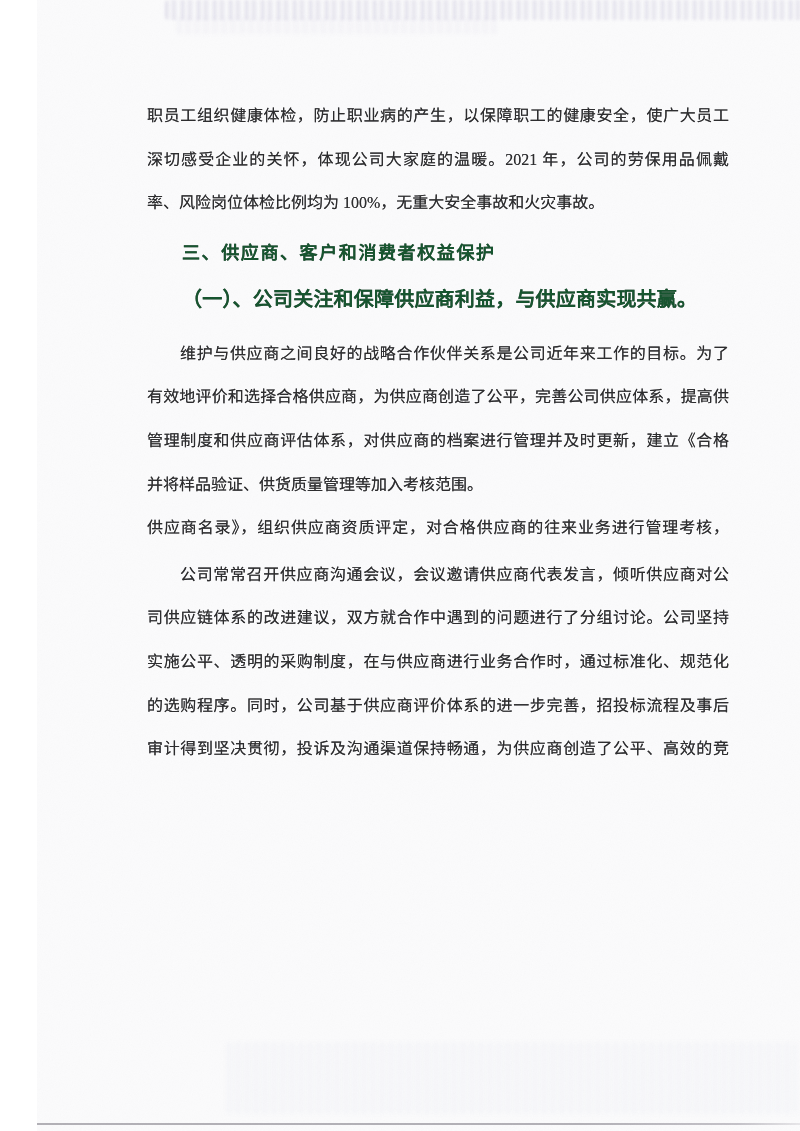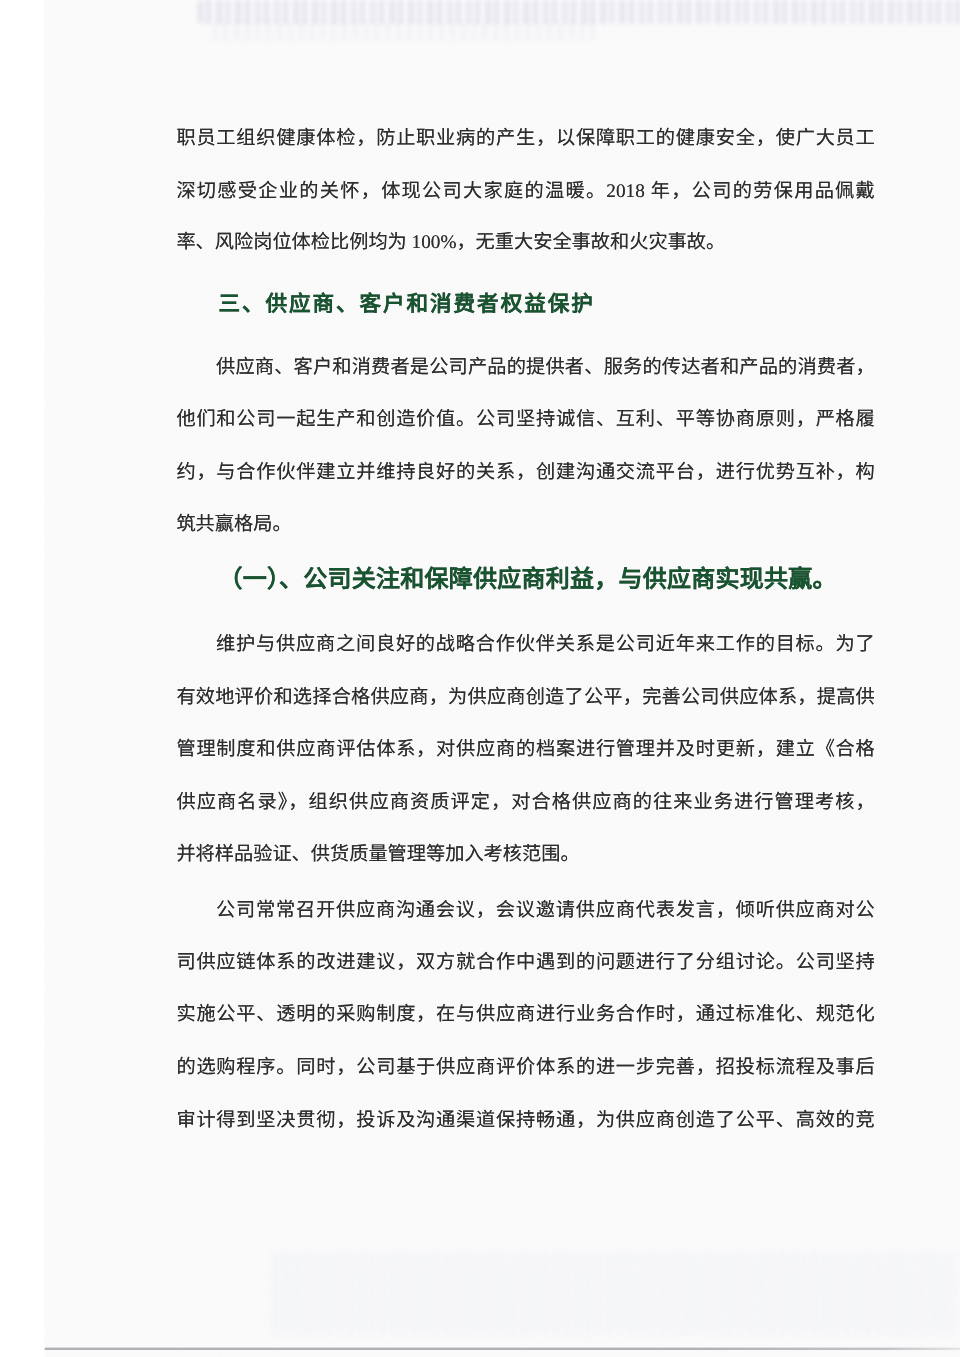--- a/index.html
+++ b/index.html
@@ -92,41 +92,35 @@
 <div class="page">
 
   <div class="bleed-top"></div>
   <div class="bleed-top-2"></div>
   <div class="bleed-bottom"></div>
 
   <div class="content">
 
     <div class="para p1">
       <div class="line">职员工组织健康体检，防止职业病的产生，以保障职工的健康安全，使广大员工</div>
-      <div class="line">深切感受企业的关怀，体现公司大家庭的温暖。2018 年，公司的劳保用品佩戴</div>
+      <div class="line">深切感受企业的关怀，体现公司大家庭的温暖。2021 年，公司的劳保用品佩戴</div>
       <div class="line no-j">率、风险岗位体检比例均为 100%，无重大安全事故和火灾事故。</div>
     </div>
 
     <div class="heading h1">三、供应商、客户和消费者权益保护</div>
 
-    <div class="para p2">
-      <div class="line ind">供应商、客户和消费者是公司产品的提供者、服务的传达者和产品的消费者，</div>
-      <div class="line">他们和公司一起生产和创造价值。公司坚持诚信、互利、平等协商原则，严格履</div>
-      <div class="line">约，与合作伙伴建立并维持良好的关系，创建沟通交流平台，进行优势互补，构</div>
-      <div class="line no-j">筑共赢格局。</div>
-    </div>
 
     <div class="heading h2">（一）、公司关注和保障供应商利益，与供应商实现共赢。</div>
 
     <div class="para p3">
       <div class="line ind">维护与供应商之间良好的战略合作伙伴关系是公司近年来工作的目标。为了</div>
       <div class="line">有效地评价和选择合格供应商，为供应商创造了公平，完善公司供应体系，提高供</div>
       <div class="line">管理制度和供应商评估体系，对供应商的档案进行管理并及时更新，建立《合格</div>
+      <div class="line no-j">并将样品验证、供货质量管理等加入考核范围。</div>
       <div class="line">供应商名录》，组织供应商资质评定，对合格供应商的往来业务进行管理考核，</div>
-      <div class="line no-j">并将样品验证、供货质量管理等加入考核范围。</div>
     </div>
 
     <div class="para p4">
       <div class="line ind">公司常常召开供应商沟通会议，会议邀请供应商代表发言，倾听供应商对公</div>
       <div class="line">司供应链体系的改进建议，双方就合作中遇到的问题进行了分组讨论。公司坚持</div>
       <div class="line">实施公平、透明的采购制度，在与供应商进行业务合作时，通过标准化、规范化</div>
       <div class="line">的选购程序。同时，公司基于供应商评价体系的进一步完善，招投标流程及事后</div>
       <div class="line">审计得到坚决贯彻，投诉及沟通渠道保持畅通，为供应商创造了公平、高效的竞</div>
     </div>
 

